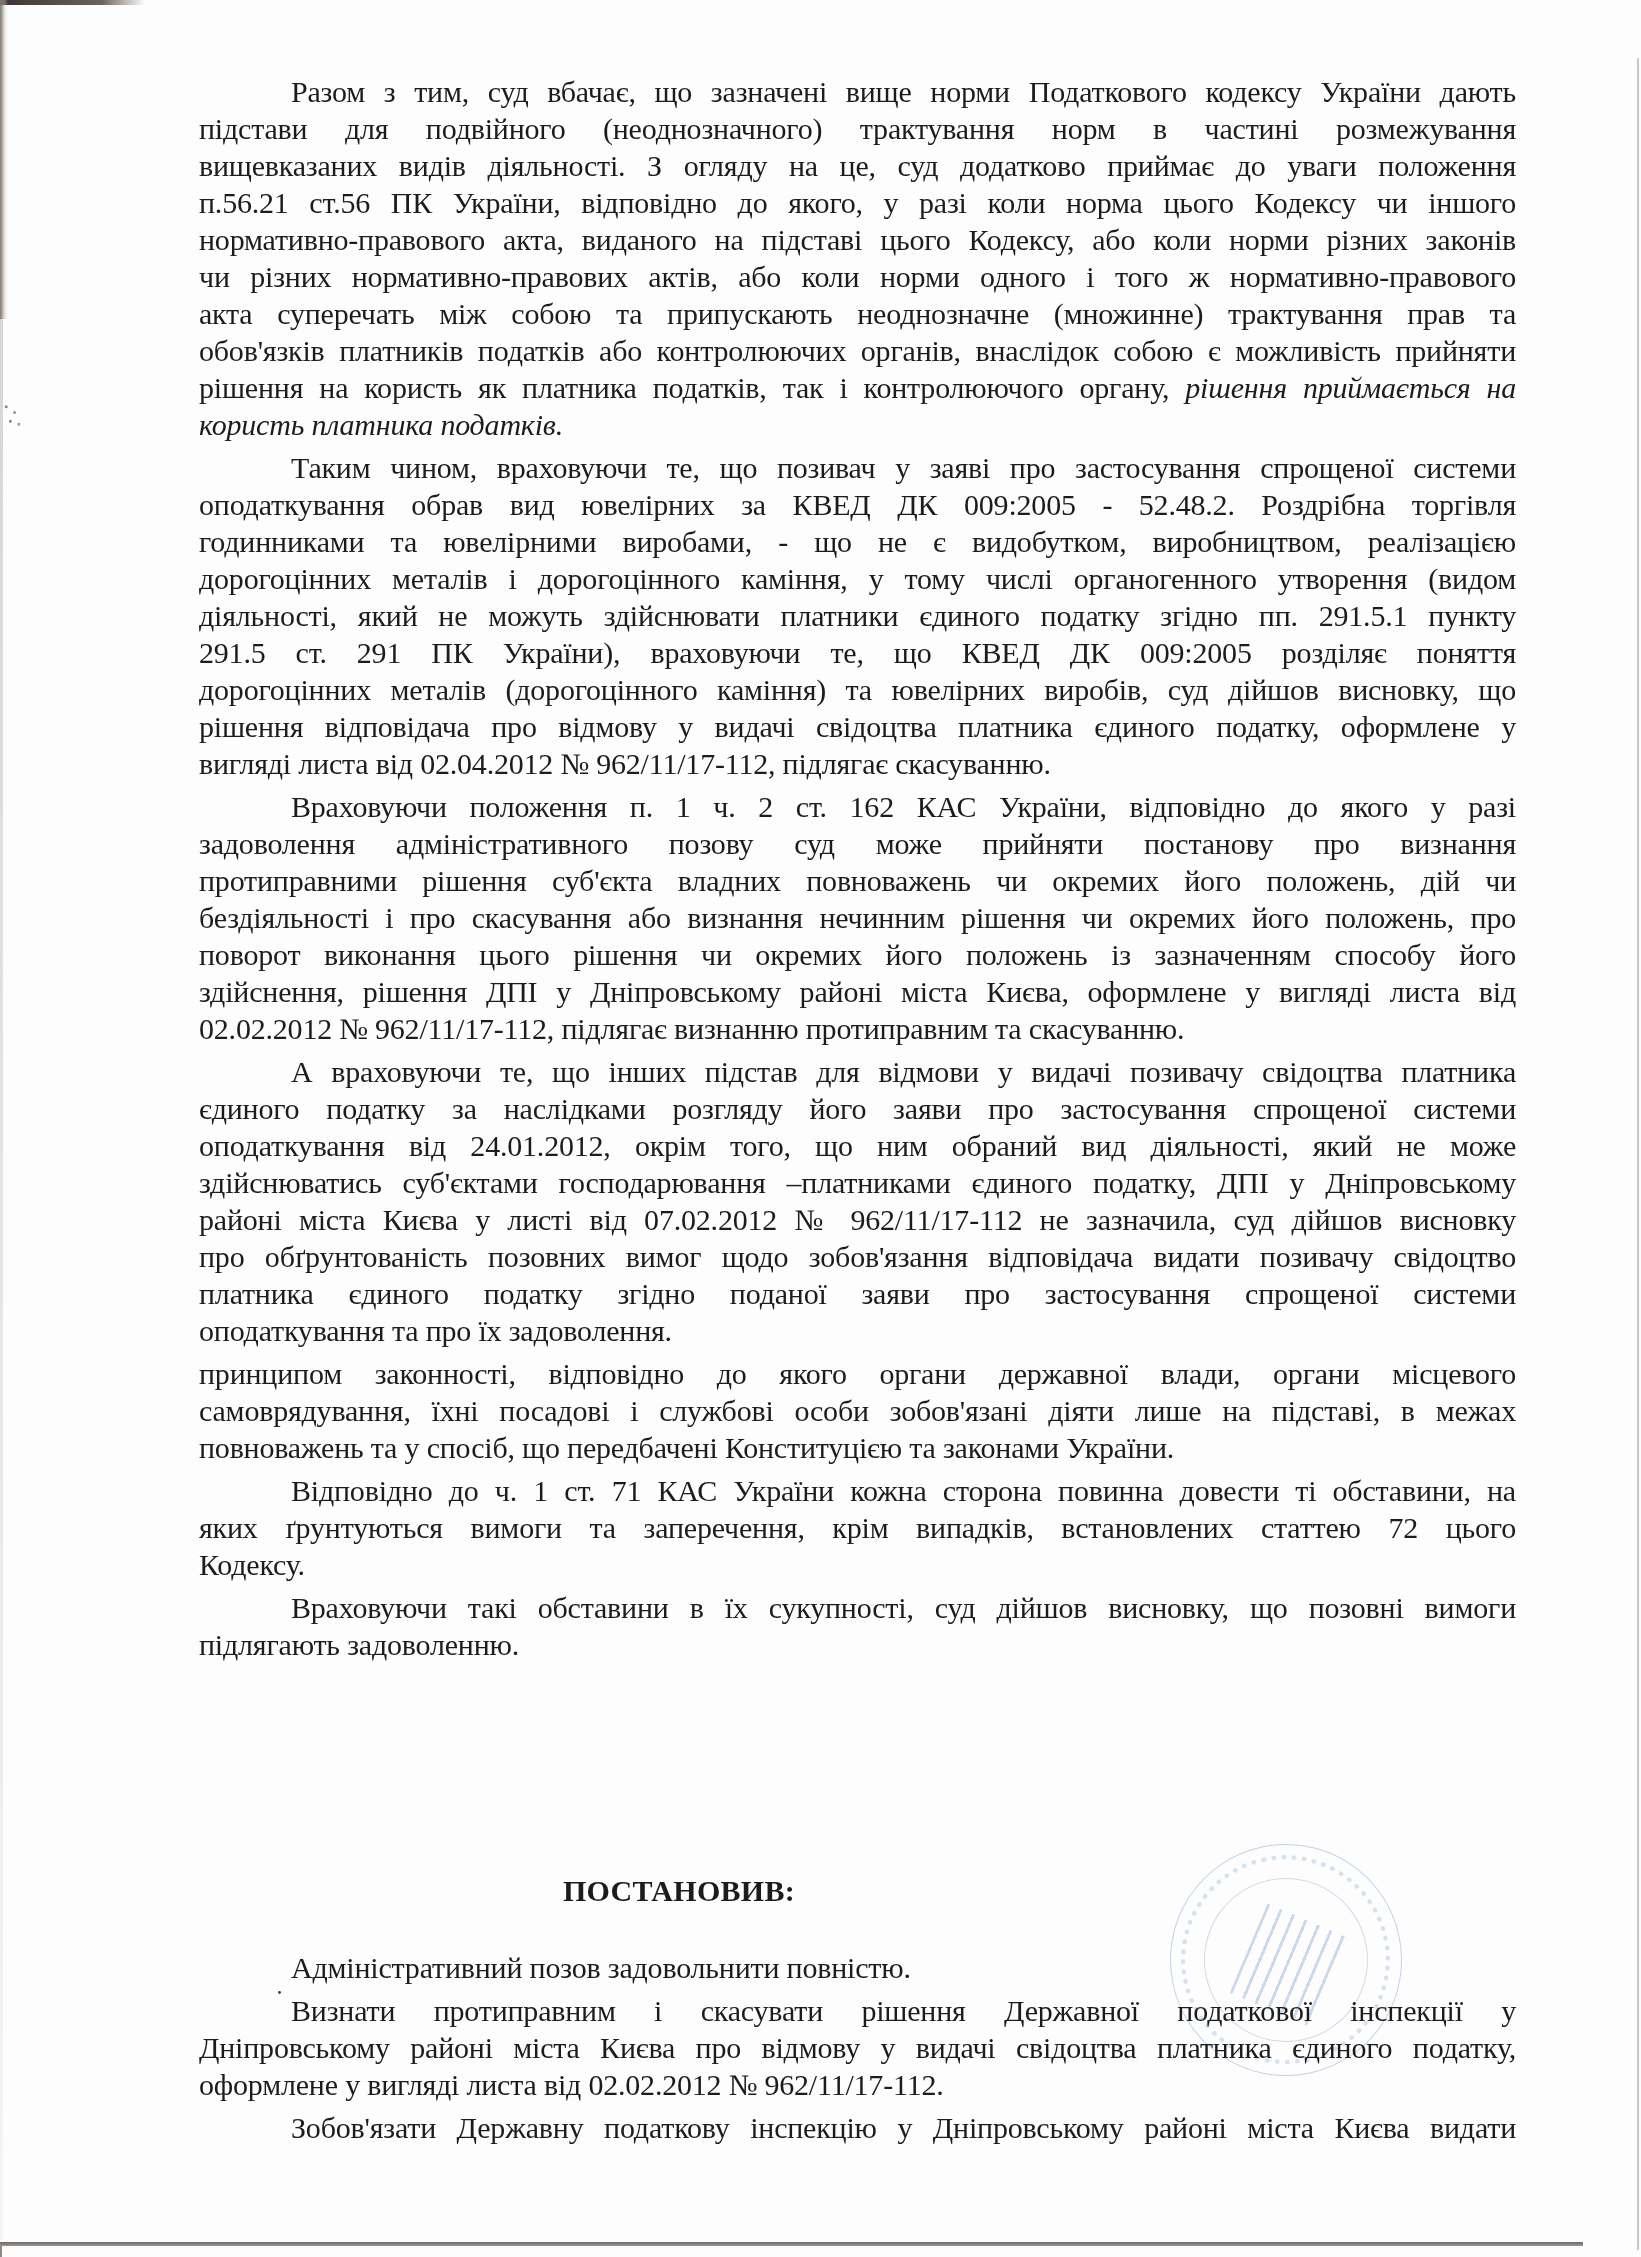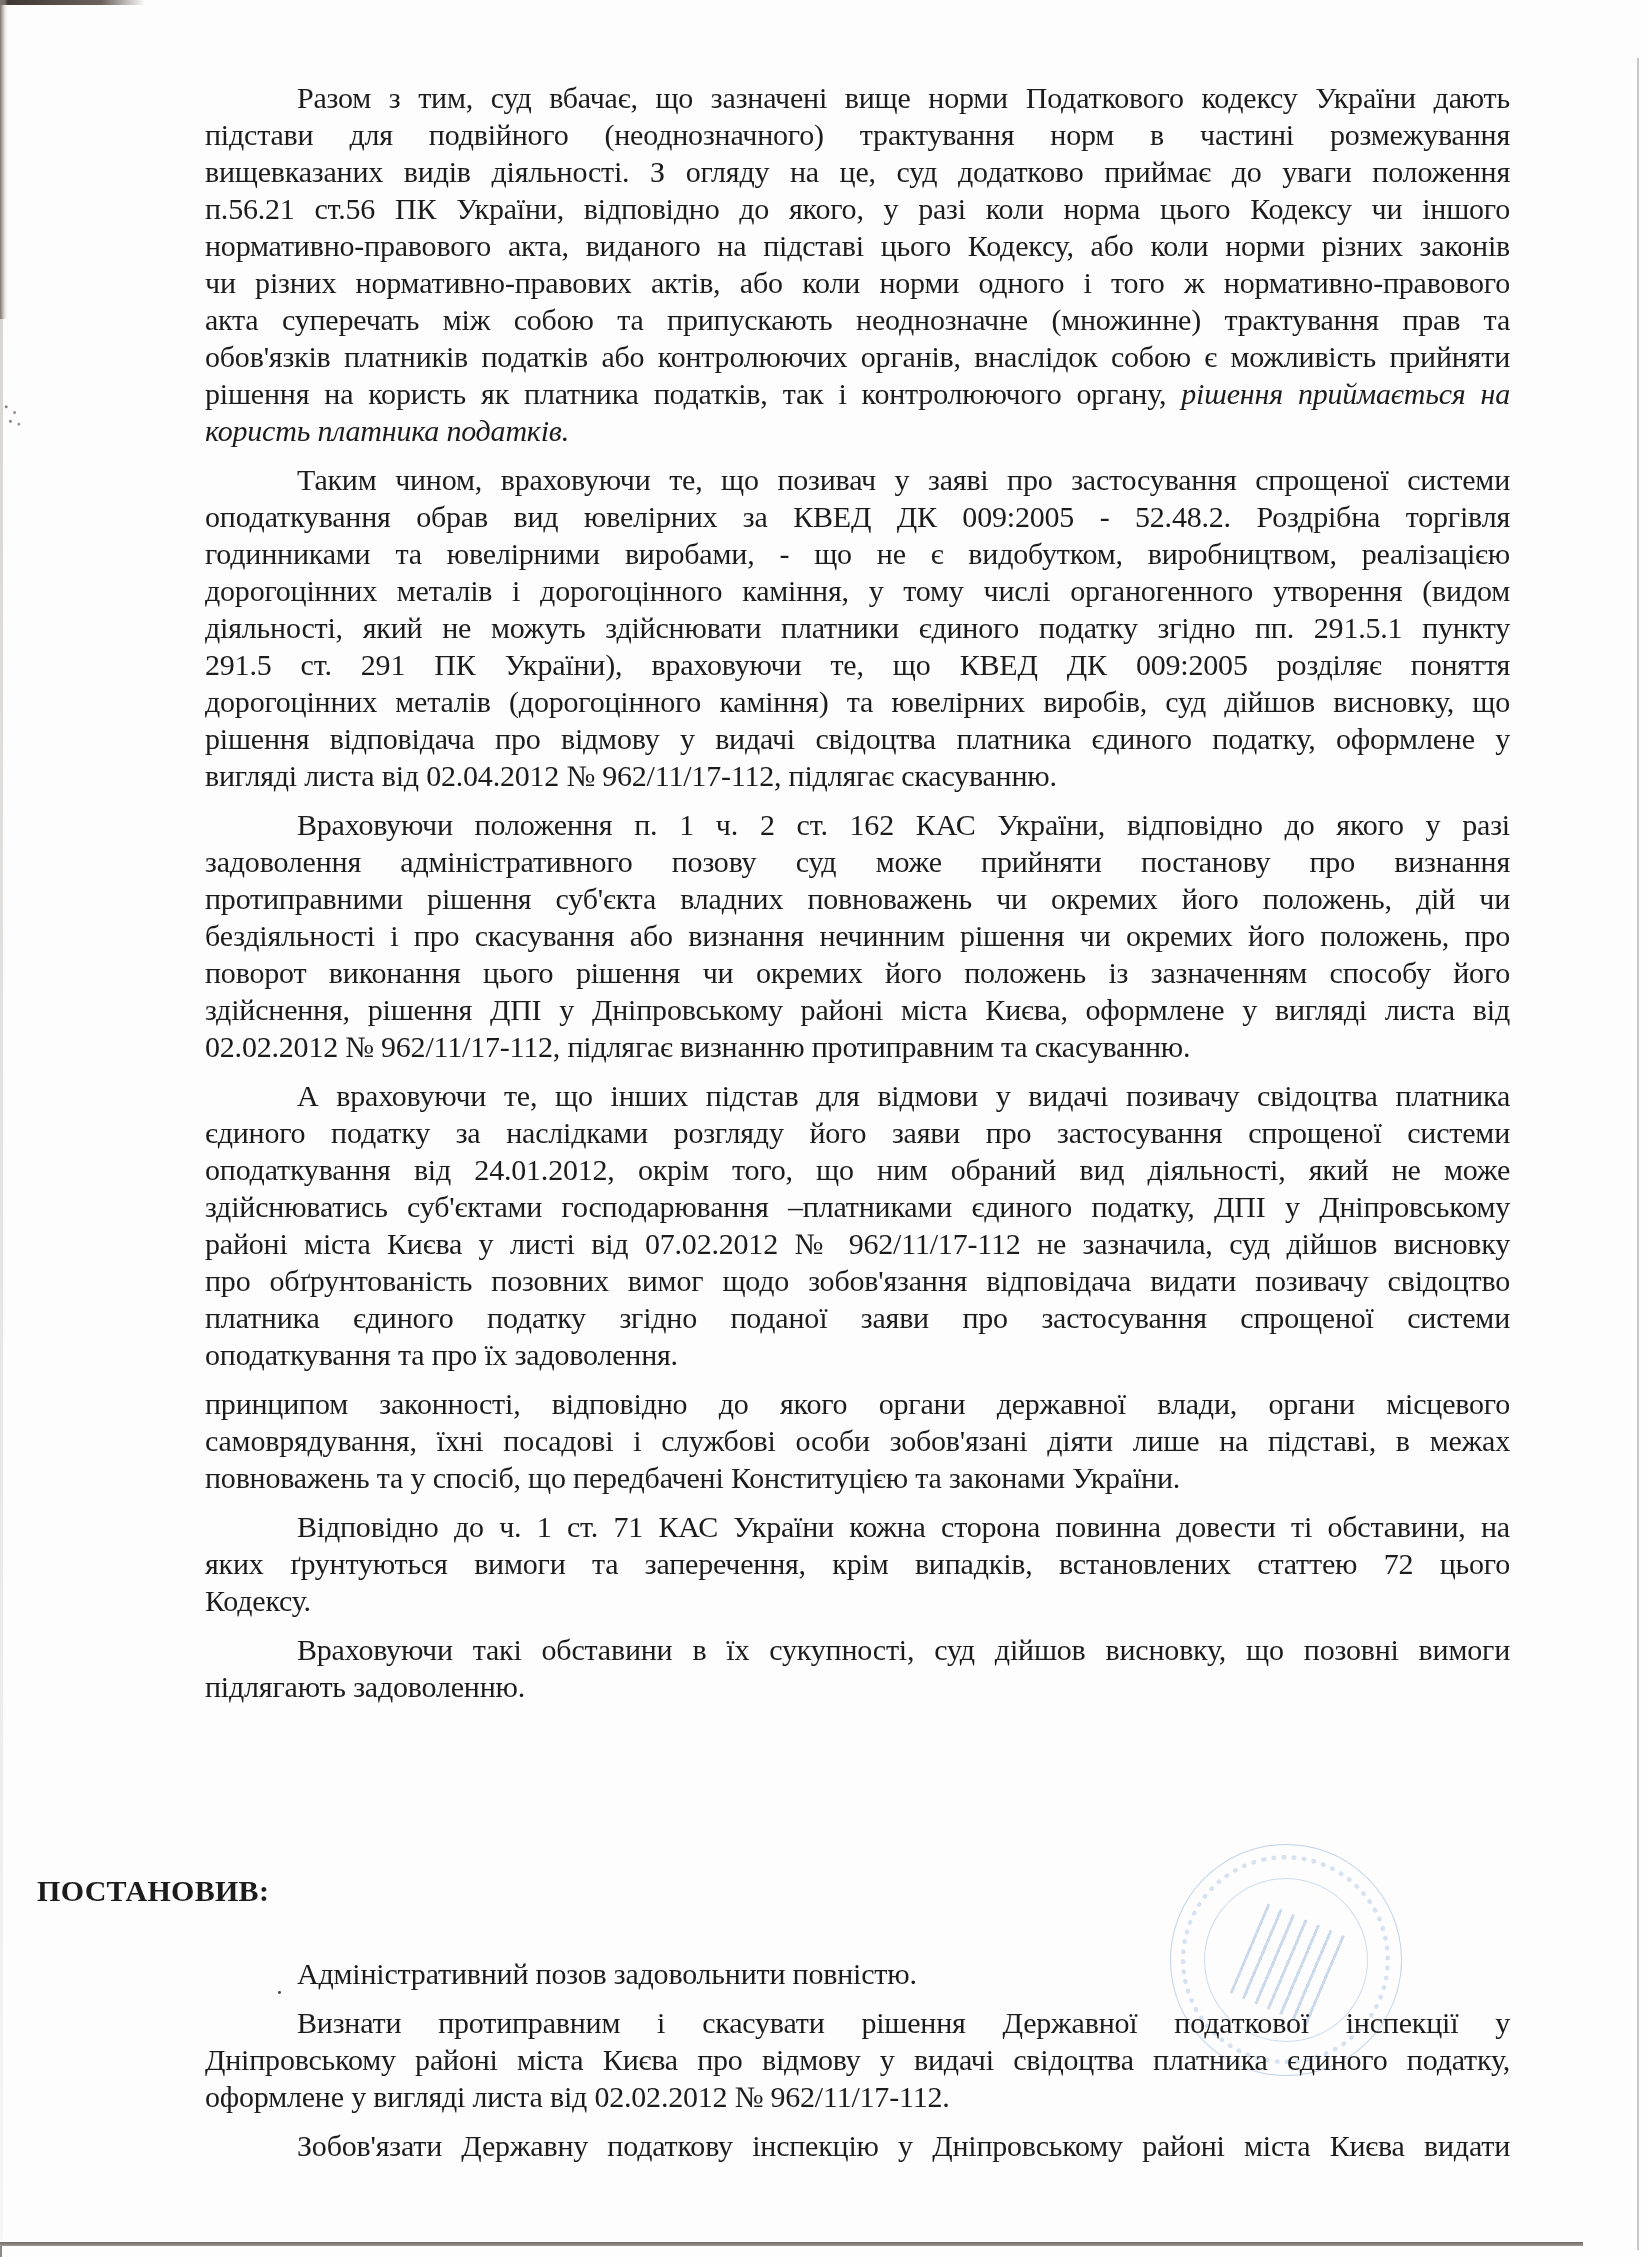--- a/index.html
+++ b/index.html
@@ -41,33 +41,33 @@
     position: absolute; left: 0; top: 2246px; width: 1.9px; height: 11.6px; background: #8d8884;
   }
 
   .text-block {
     position: absolute; left: 193px; width: 1329px;
     font-family: "Liberation Serif", "DejaVu Serif", serif;
     font-size: 30px; line-height: 37px; color: #1c1c1c;
   }
   .text-block.main { top: 67px; }
   .text-block.resolution { top: 1943px; }
-  .para { margin: 12px; }
+  .para { margin: 6px; }
   .line {
     display: block; white-space: nowrap; height: 37px;
     text-align: justify; text-align-last: justify;
     letter-spacing: -0.2px;
   }
   .line.last { text-align: left; text-align-last: left; }
   .line.indent { padding-left: 92px; }
   .line .it { font-style: italic; }
 
   .heading {
     position: absolute; top: 1872px; left: 0; width: 1321px;
-    text-align: left; padding-left: 37px; box-sizing: border-box;
+    text-align: center; padding-left: 37px; box-sizing: border-box;
     font-family: "Liberation Serif", "DejaVu Serif", serif;
     font-size: 30px; line-height: 37px; font-weight: bold; color: #1c1c1c;
     letter-spacing: 0.3px;
   }
   .stray-dot {
     position: absolute; left: 278px; top: 1991px; width: 2.9px; height: 2.9px;
     border-radius: 50%; background: #444;
   }
 
   .stamp {

